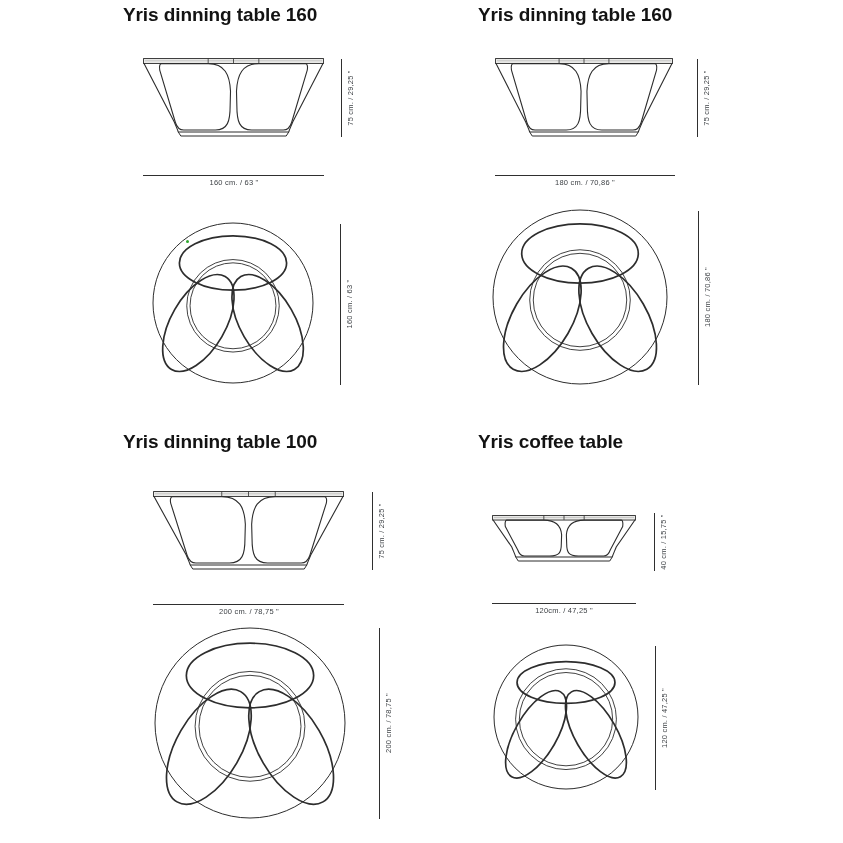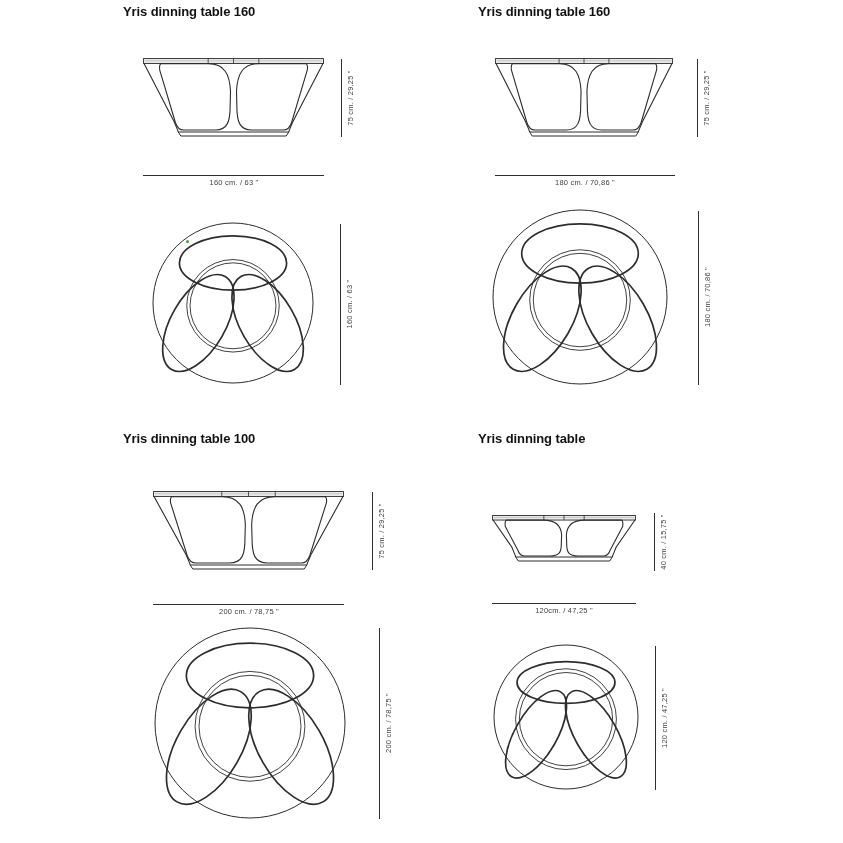--- a/index.html
+++ b/index.html
@@ -5,21 +5,21 @@
   html,body{margin:0;padding:0;}
   body{
     width:843px;height:843px;background:#ffffff;
     font-family:"Liberation Sans", sans-serif;
     position:relative;overflow:hidden;
   }
   .sheet{position:absolute;inset:0;}
   .panel{position:absolute;inset:0;pointer-events:none;}
   .title{
     position:absolute;margin:0;
-    font-size:13px;font-weight:700;color:#131313;
+    font-size:19px;font-weight:700;color:#131313;
     letter-spacing:-0.1px;white-space:nowrap;
   }
   .dimv{position:absolute;width:1px;background:#2f2f2f;}
   .dimh{position:absolute;height:1px;background:#2f2f2f;}
   .dim-label{
     position:absolute;font-size:7.5px;color:#3f4347;
     letter-spacing:0.2px;white-space:nowrap;
   }
   .dim-label.vert{transform:translate(-50%,-50%) rotate(-90deg);}
   .dim-label.horz{transform:translateX(-50%);}
@@ -158,21 +158,21 @@
     <circle cx="96" cy="99.325" r="51.015" fill="none" stroke="#2d2d2d" stroke-width="0.9"></circle>
         <ellipse cx="96" cy="48.5" rx="63.650000000000006" ry="32.300000000000004" transform="rotate(0 96 48.5)" fill="none" stroke="#2d2d2d" stroke-width="1.7"></ellipse>
         <ellipse cx="54.86379332023917" cy="119.75" rx="63.650000000000006" ry="32.300000000000004" transform="rotate(120 54.86379332023917 119.75)" fill="none" stroke="#2d2d2d" stroke-width="1.7"></ellipse>
         <ellipse cx="137.13620667976082" cy="119.75000000000003" rx="63.650000000000006" ry="32.300000000000004" transform="rotate(240 137.13620667976082 119.75000000000003)" fill="none" stroke="#2d2d2d" stroke-width="1.7"></ellipse>
       </svg>
     <div class="dimv" style="left:379px;top:628px;height:191px"></div>
     <div class="dim-label vert" style="left:388px;top:723px">200 cm. / 78,75 "</div>
   </section>
 
   <section class="panel">
-    <h2 class="title" style="left:478px;top:431px">Yris dinning table</h2>
+    <h2 class="title" style="left:478px;top:431px">Yris coffee table</h2>
     <svg style="left:492px;top:515px" width="144" height="48">
     <rect x="0.55" y="0.55" width="142.9" height="4.5" fill="#e9e9e7" stroke="#2d2d2d" stroke-width="0.9"></rect>
     <line x1="2" y1="2.475" x2="142" y2="2.475" stroke="#b0b0b0" stroke-width="0.6"></line>
     <line x1="51.839999999999996" y1="0.5" x2="51.839999999999996" y2="4.9" stroke="#2d2d2d" stroke-width="0.8"></line>
         <line x1="72" y1="0.5" x2="72" y2="4.9" stroke="#2d2d2d" stroke-width="0.8"></line>
         <line x1="92.16" y1="0.5" x2="92.16" y2="4.9" stroke="#2d2d2d" stroke-width="0.8"></line>
     <path d="M 0.9,4.8 L 19.76,32 C 21.76,37 22.76,39 23.76,42" fill="none" stroke="#2d2d2d" stroke-width="1.1"></path>
     <path d="M 143.1,4.8 L 124.24,32 C 122.24,37 121.24,39 120.24,42" fill="none" stroke="#2d2d2d" stroke-width="1.1"></path>
     <path d="M 23.76,42 L 120.24,42 L 117.74,46 L 26.26,46 Z" fill="#ffffff" stroke="#2d2d2d" stroke-width="1"></path>
     <path d="M 14.687999999999999,5.1 L 51.839999999999996,5.1

